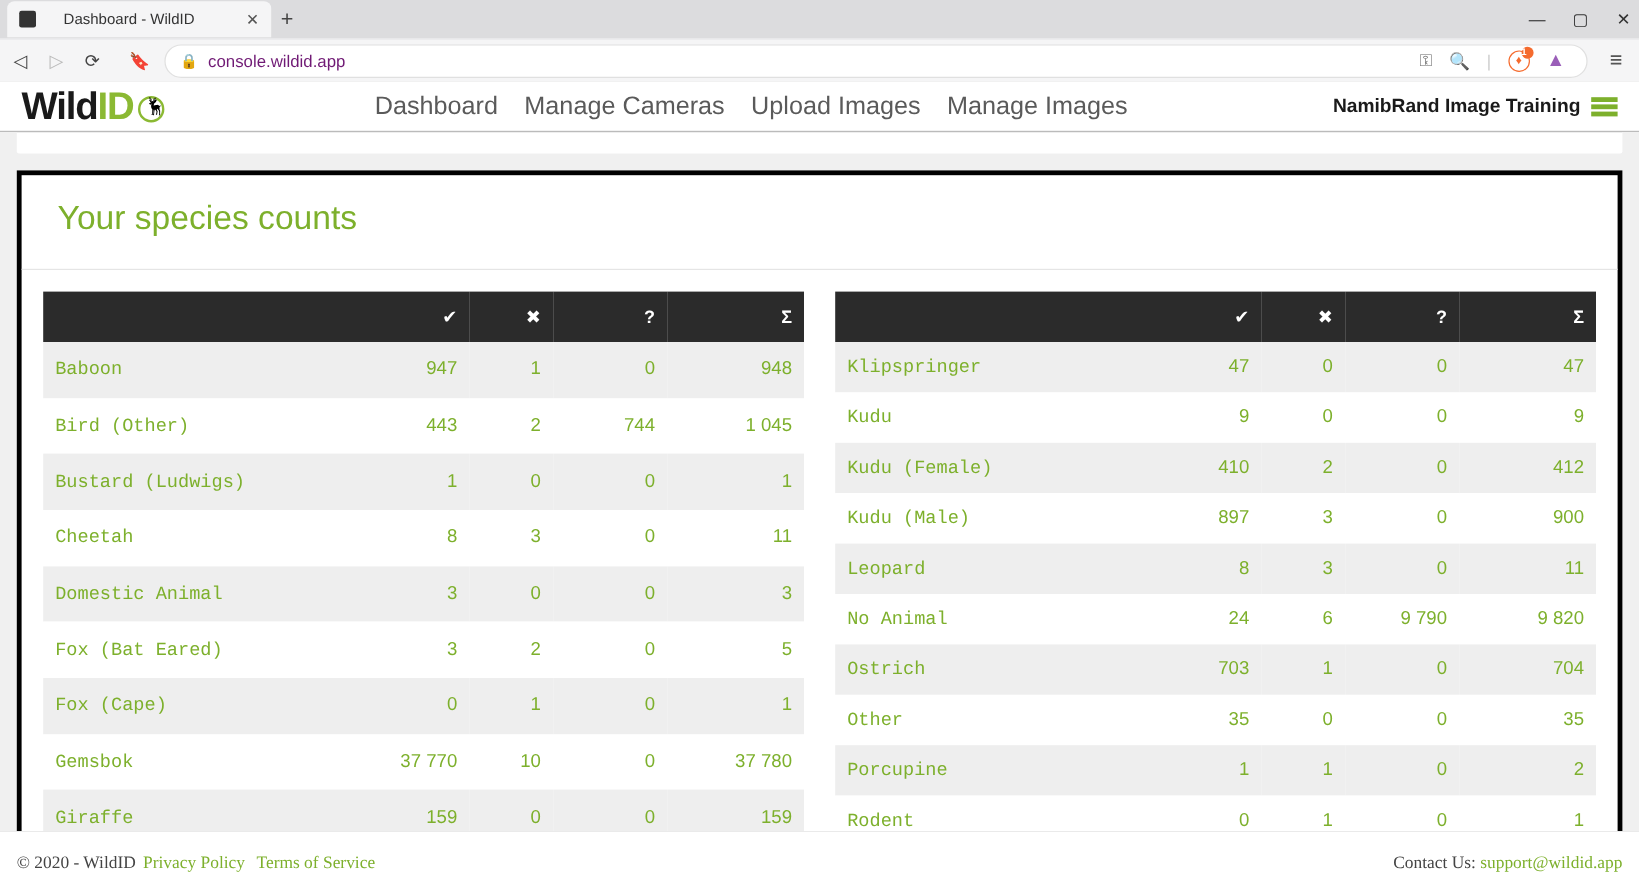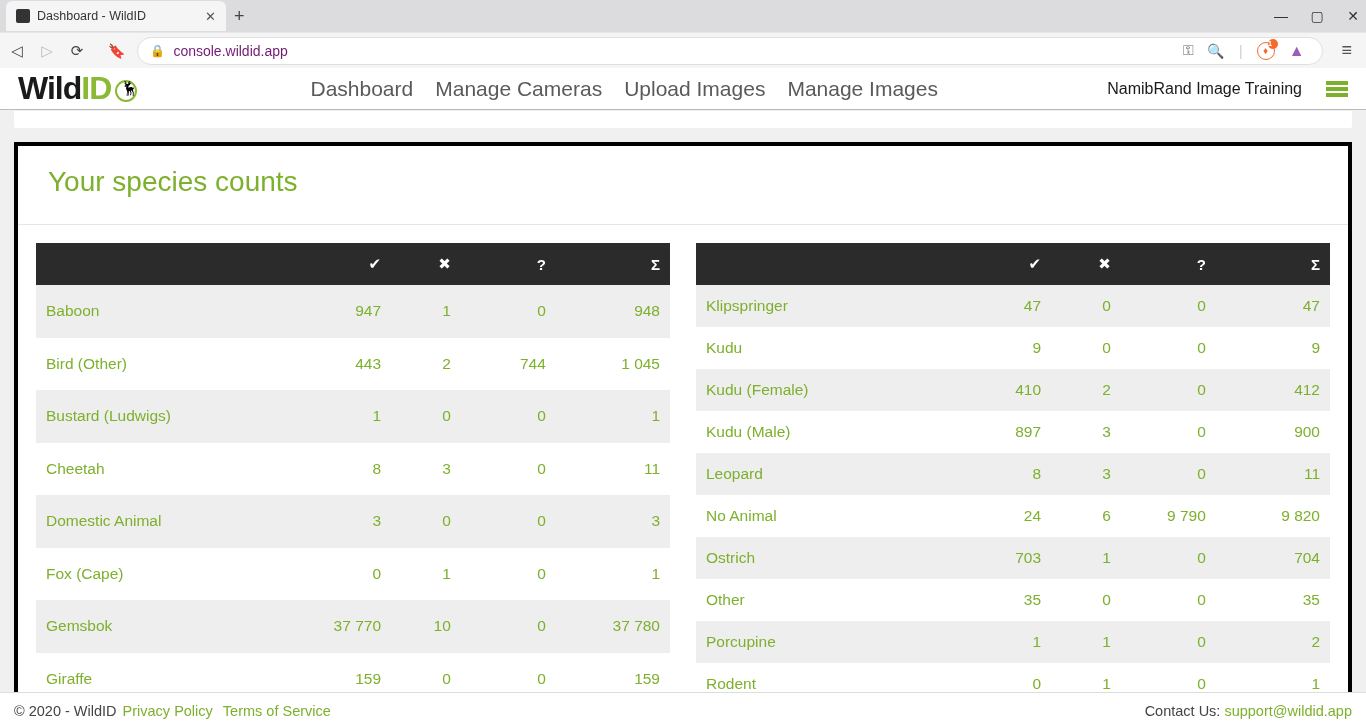--- a/index.html
+++ b/index.html
@@ -1,21 +1,21 @@
 <!DOCTYPE html>
 <html><head>
 <meta charset="utf-8">
 <style>
 * { margin: 0; padding: 0; box-sizing: border-box; }
 body { font-family: "Segoe UI", Arial, sans-serif; font-size: 14px; color: #333; background: #fff; width: 1366px; height: 728px; overflow: hidden; }
 
 
 .browser-chrome { background: #dcdcde; height: 68px; position: relative; }
 .tab-strip { display: flex; align-items: center; height: 32px; padding-left: 6px; }
-.tab { background: #f5f5f6; height: 30px; display: flex; align-items: center; padding: 0 10px; border-radius: 6px 6px 0 0; gap: 7px; min-width: 220px; }
+.tab { background: #f5f5f6; height: 30px; display: flex; align-items: center; padding: 0 10px; border-radius: 6px 6px 0 0; gap: 23px; min-width: 220px; }
 .tab .favicon { width: 14px; height: 14px; background: #333; display: inline-block; border-radius: 2px; }
 .tab .label { font-size: 12.5px; color: #333; flex: 1; }
 .tab .close { font-size: 13px; color: #555; }
 .new-tab { font-size: 18px; color: #444; padding: 0 8px; }
 .window-controls { position: absolute; right: 6px; top: 0; display: flex; align-items: center; gap: 22px; height: 32px; font-size: 14px; color: #333; }
 .window-controls span { width: 14px; text-align: center; }
 
 .nav-bar { display: flex; align-items: center; height: 36px; background: #f5f5f6; padding: 0 8px; gap: 12px; border-top: 1px solid #e6e6e8; }
 .nav-icon { color: #444; font-size: 15px; width: 18px; text-align: center; }
 .nav-icon.disabled { color: #bbb; }
@@ -33,21 +33,21 @@
 .app-header { height: 42px; border-bottom: 1px solid #bbb; display: flex; align-items: center; padding: 0 18px; background: #fff; }
 .logo { font-weight: bold; font-size: 32px; letter-spacing: -1px; color: #1a1a1a; display: flex; align-items: center; }
 .logo .w { color: #1a1a1a; }
 .logo .id { color: #8bb933; }
 .logo .art { width: 28px; height: 26px; margin-left: 2px; position: relative; }
 .logo .art::before { content: ""; position: absolute; left: 2px; top: 4px; width: 18px; height: 18px; border: 2px solid #8bb933; border-radius: 50%; }
 .logo .art::after { content: "🦌"; position: absolute; left: 8px; top: 4px; font-size: 14px; filter: grayscale(1) brightness(0); }
 
 .top-nav { flex: 1; display: flex; justify-content: center; gap: 22px; }
 .top-nav a { color: #5a5a5a; font-size: 21px; text-decoration: none; }
-.project { color: #1a1a1a; font-weight: 400; font-size: 16px; margin-right: 24px; }
+.project { color: #1a1a1a; font-weight: 700; font-size: 16px; margin-right: 9px; }
 .app-menu { display: flex; gap: 2px; flex-direction: column; cursor: pointer; }
 .app-menu span { display: block; width: 22px; height: 4px; background: #7db02c; }
 
 
 .scroll-area { height: 582px; overflow-y: scroll; background: #f0f0f0; position: relative; }
 .scroll-area::-webkit-scrollbar { width: 17px; }
 .scroll-area::-webkit-scrollbar-track { background: #f0f0f0; }
 .scroll-area::-webkit-scrollbar-thumb { background: #c0c0c0; border-radius: 2px; }
 .prev-card-shadow { height: 18px; margin: 0px 14px 14px 14px; background: #fff; border-top: 1px solid #eee; border-radius: 0 0 2px 2px; }
 .card { margin: 0 14px 14px 14px; background: #fff; border: 4px solid #000000; }
@@ -59,24 +59,24 @@
 thead tr { background: #2b2b2b; color: #fff; }
 thead th { padding: 12px 10px; font-weight: normal; text-align: right; font-size: 15px; }
 thead th:first-child { text-align: left; width: 40%; }
 thead th:nth-child(2) { width: 16%; }
 thead th:nth-child(3) { width: 11%; }
 thead th:nth-child(4) { width: 15%; }
 thead th:nth-child(5) { width: 18%; }
 tbody tr:nth-child(odd) { background: #eeeeee; }
 tbody tr:nth-child(even) { background: #fff; }
 tbody td { padding: 12px 10px; color: #7db02c; font-size: 15.5px; text-align: right; }
-tbody td:first-child { text-align: left; }
-
-
-.footer { height: 36px; background: #fff; border-top: 1px solid #ddd; display: flex; align-items: center; padding: 0 14px; font-size: 14.5px; }
+tbody td:first-child { text-align: left; font-family: Liberation Mono, monospace; }
+
+
+.footer { height: 36px; background: #fff; border-top: 1px solid #ddd; display: flex; align-items: flex-end; padding: 0 14px; font-size: 14.5px; font-family: Liberation Serif, serif; }
 .footer .left { color: #444; }
 .footer .links a { color: #7db02c; text-decoration: none; margin-left: 6px; }
 .footer .spacer { flex: 1; }
 .footer .contact { color: #444; }
 .footer .contact a { color: #7db02c; text-decoration: none; }
 
 
 .icon-check::before { content: "✔"; }
 .icon-x::before { content: "✖"; }
 .icon-q::before { content: "?"; font-weight: bold; }
@@ -184,20 +184,27 @@
               <td>11</td>
             </tr>
             <tr>
               <td>Domestic Animal</td>
               <td>3</td>
               <td>0</td>
               <td>0</td>
               <td>3</td>
             </tr>
             <tr>
+              <td>Fox (Bat Eared)</td>
+              <td>3</td>
+              <td>2</td>
+              <td>0</td>
+              <td>5</td>
+            </tr>
+            <tr>
               <td>Fox (Cape)</td>
               <td>0</td>
               <td>1</td>
               <td>0</td>
               <td>1</td>
             </tr>
             <tr>
               <td>Gemsbok</td>
               <td>37 770</td>
               <td>10</td>

